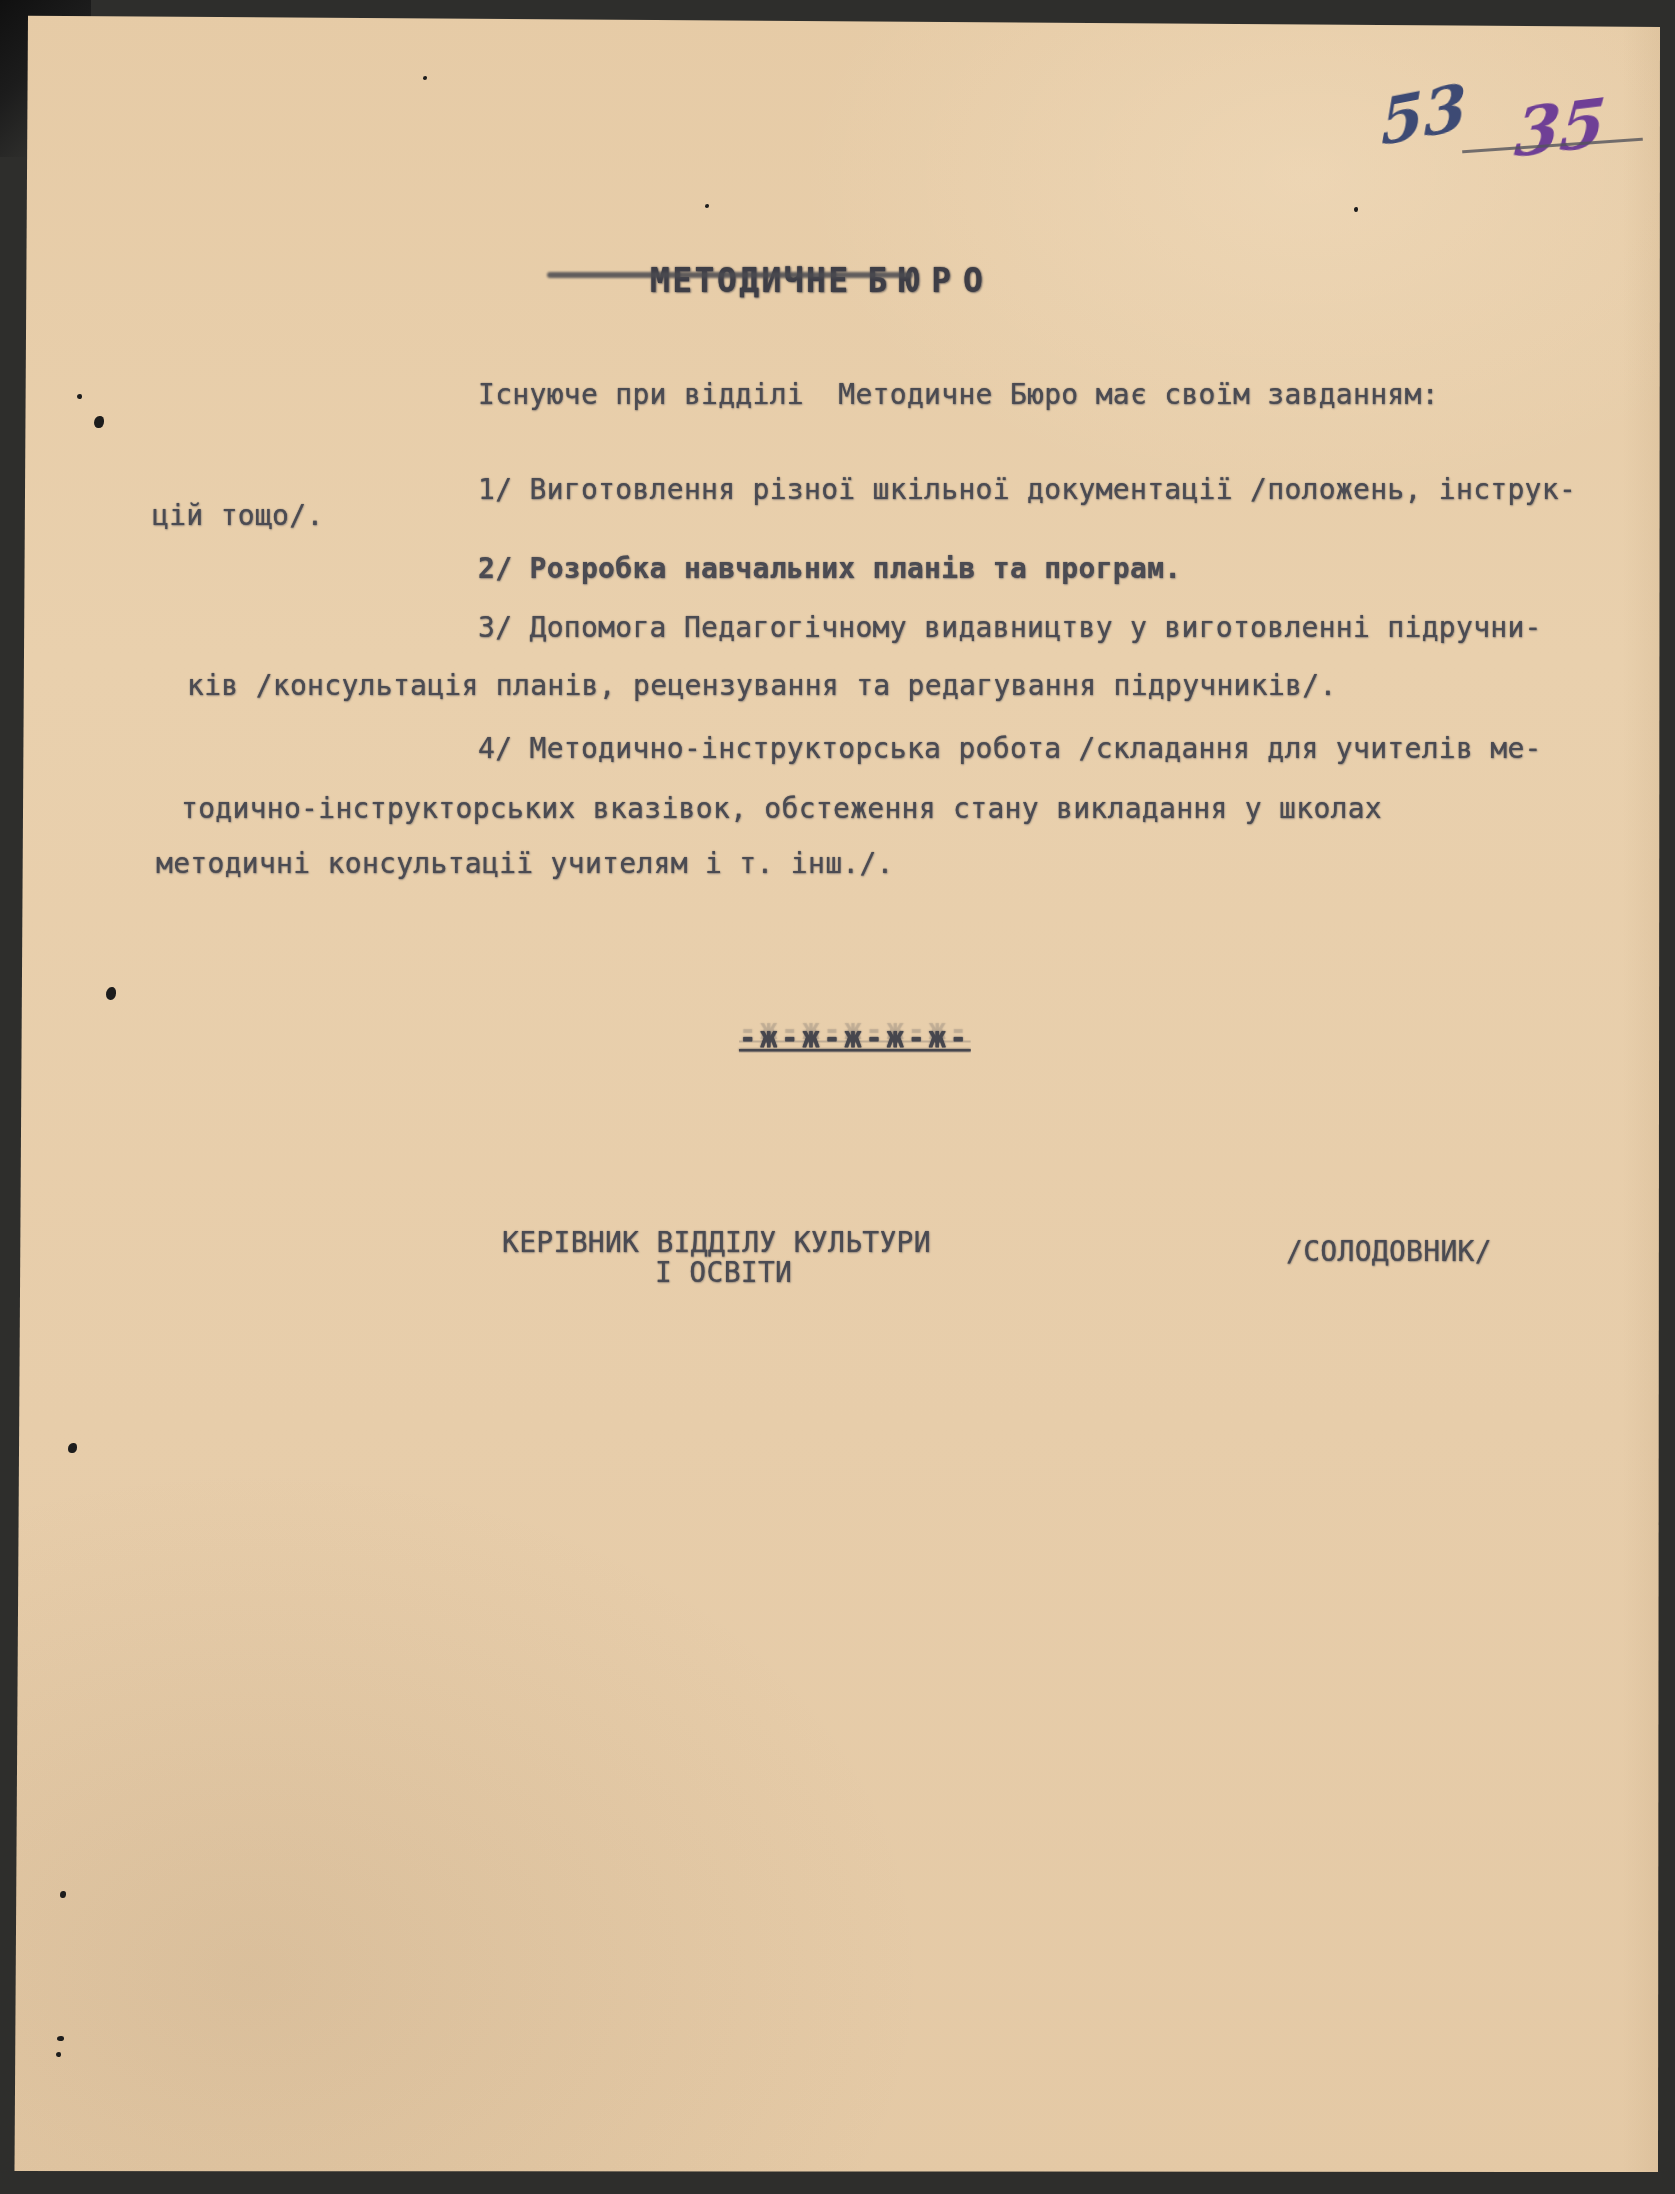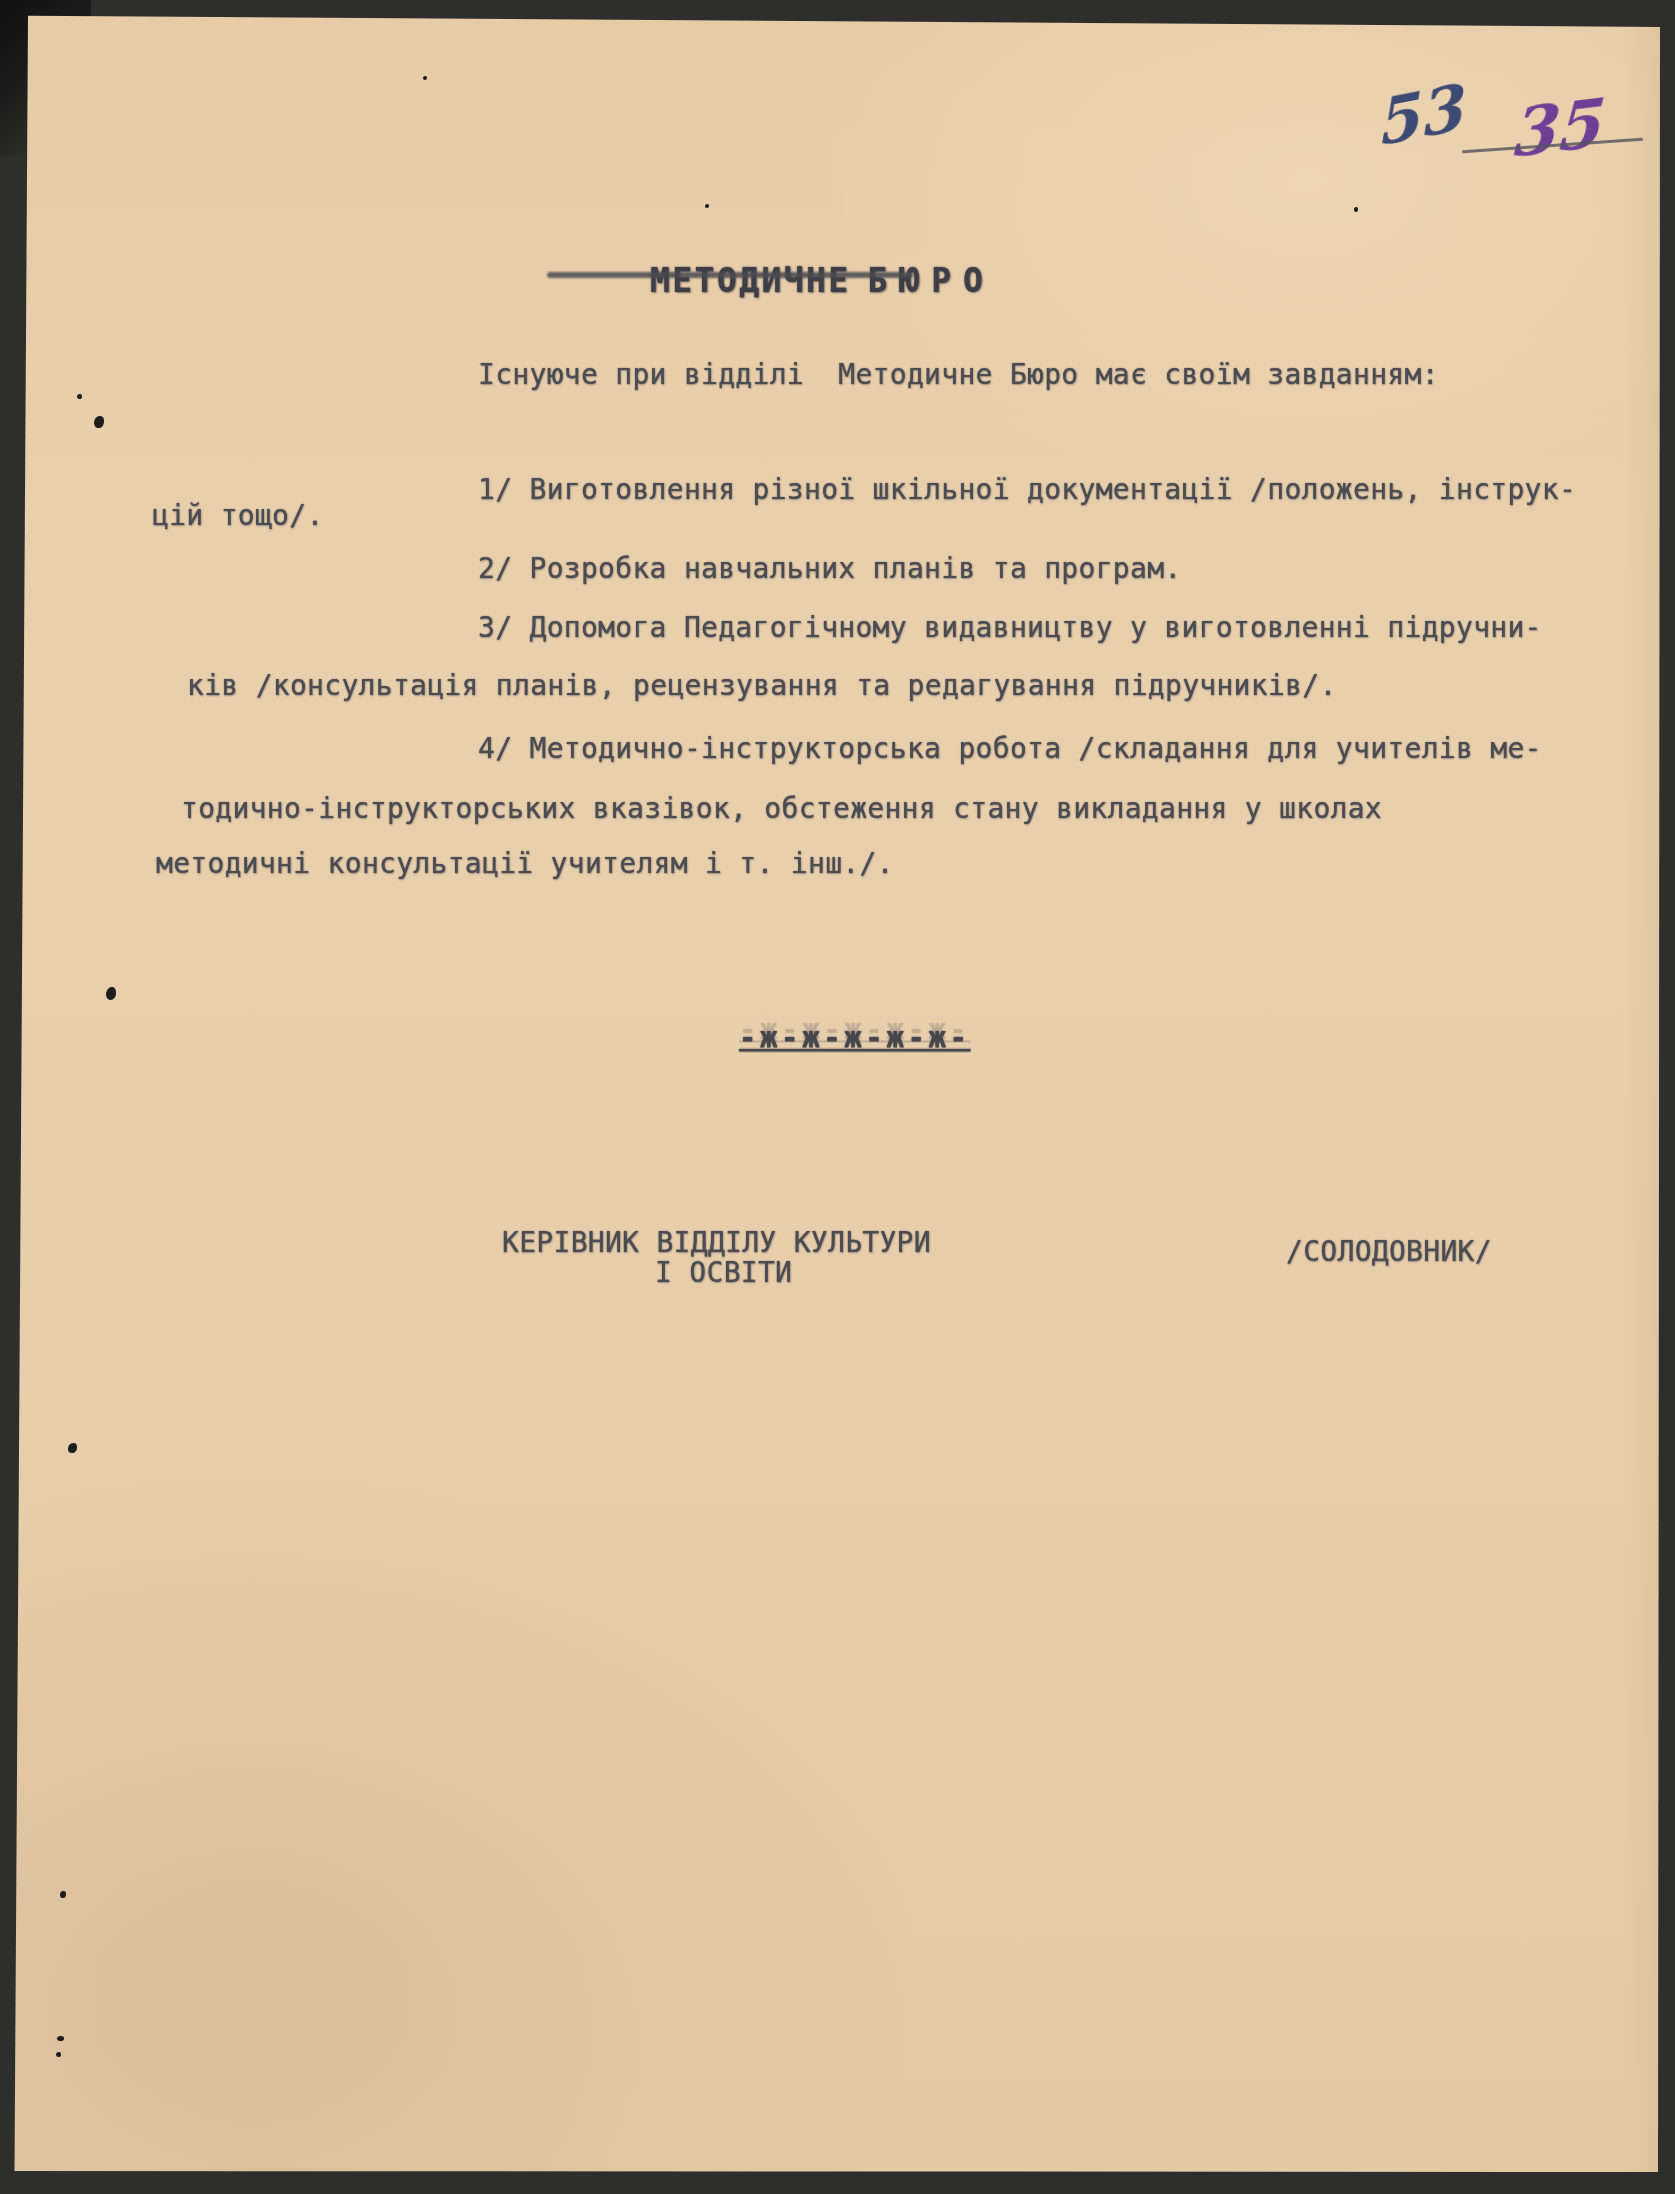--- a/index.html
+++ b/index.html
@@ -55,24 +55,24 @@
     filter:blur(0.2px);
   }
   .hw-53{left:1380px;top:77px;font-size:63px;color:#3d4a74;transform:rotate(-11deg) skewX(-10deg);}
   .hw-35{left:1515px;top:90px;font-size:65px;color:#6f3f96;transform:rotate(-7deg) skewX(-12deg);}
   .hw-strike{
     position:absolute;left:1462px;top:144px;width:181px;height:3px;
     background:#54545c;transform:rotate(-4deg);filter:blur(0.5px);opacity:.8;
   }
   .speck{position:absolute;background:#1d1d1d;border-radius:60% 40% 55% 45%;filter:blur(0.3px);}
   
-  .l0{left:478px;top:360px;}
+  .l0{left:478px;top:380px;}
   .l1{left:478px;top:439px;margin-top:36px;}
   .l2{left:152px;top:501px;}
-  .l3{left:478px;top:554px;}
+  .l3{left:478px;top:554px;font-weight:bold;}
   .l4{left:478px;top:613px;text-align:center;}
   .l5{left:187px;top:671px;}
   .l6{left:478px;top:734px;}
   .l7{left:181px;top:794px;}
   .l8{left:156px;top:849px;}
   .sep-pos{left:739px;top:1022px;text-decoration:underline;}
   .sig-role1{left:502px;top:1228px;}
   .sig-role2{left:655px;top:1258px;}
   .sig-name{left:1286px;top:1237px;}
   .title-pos{left:561px;top:227px;}

